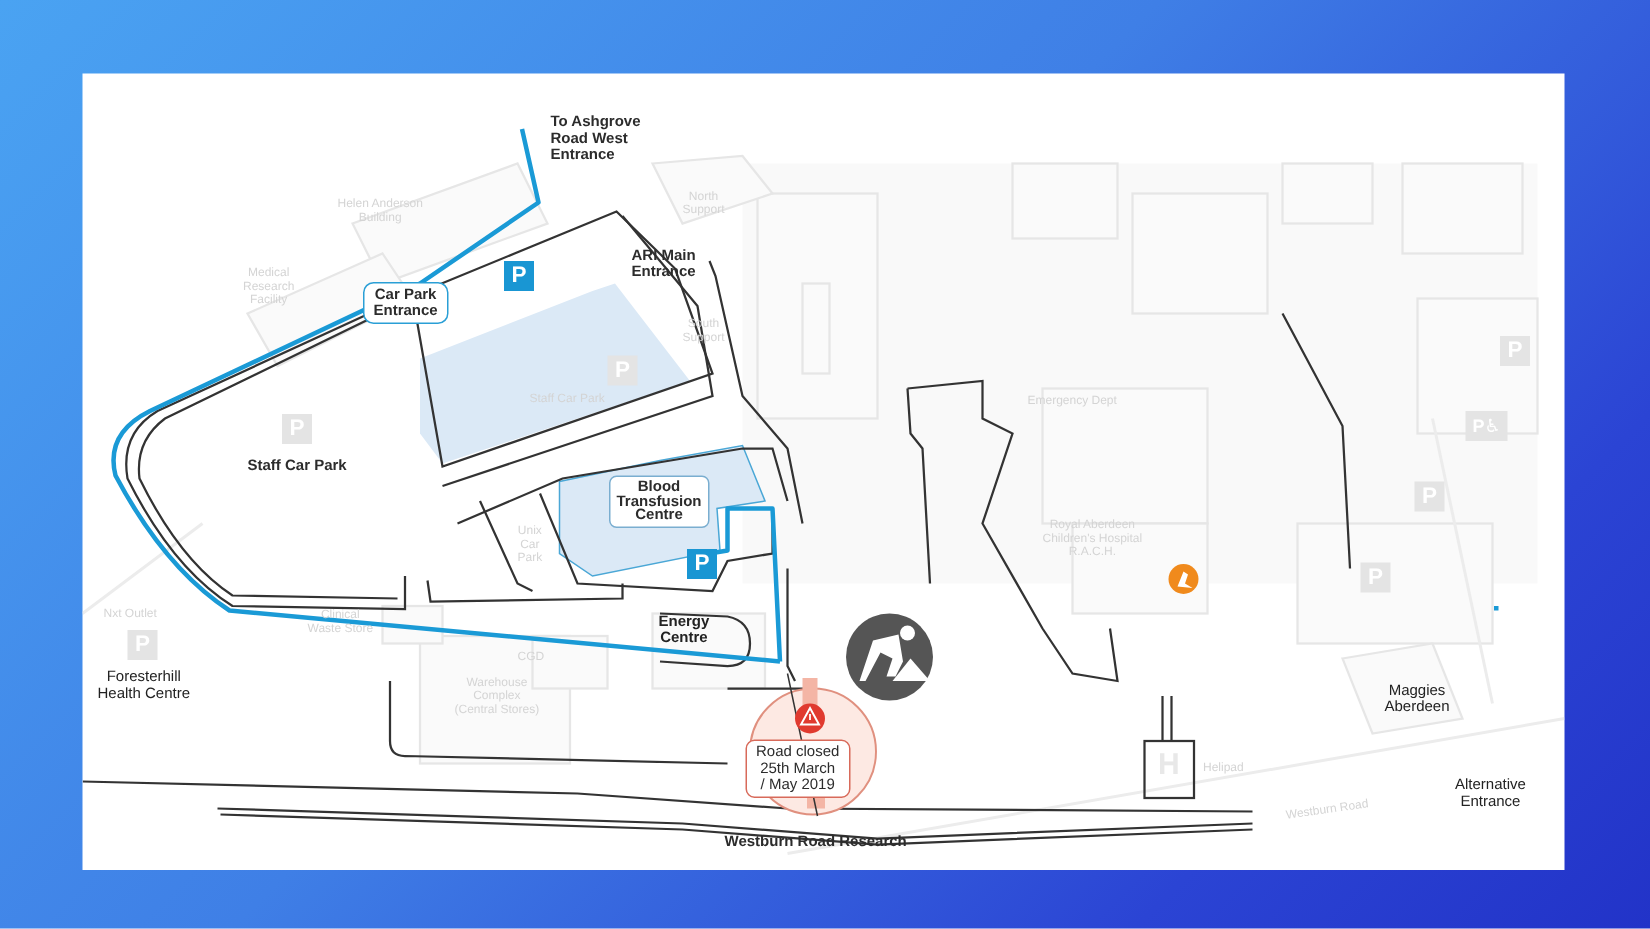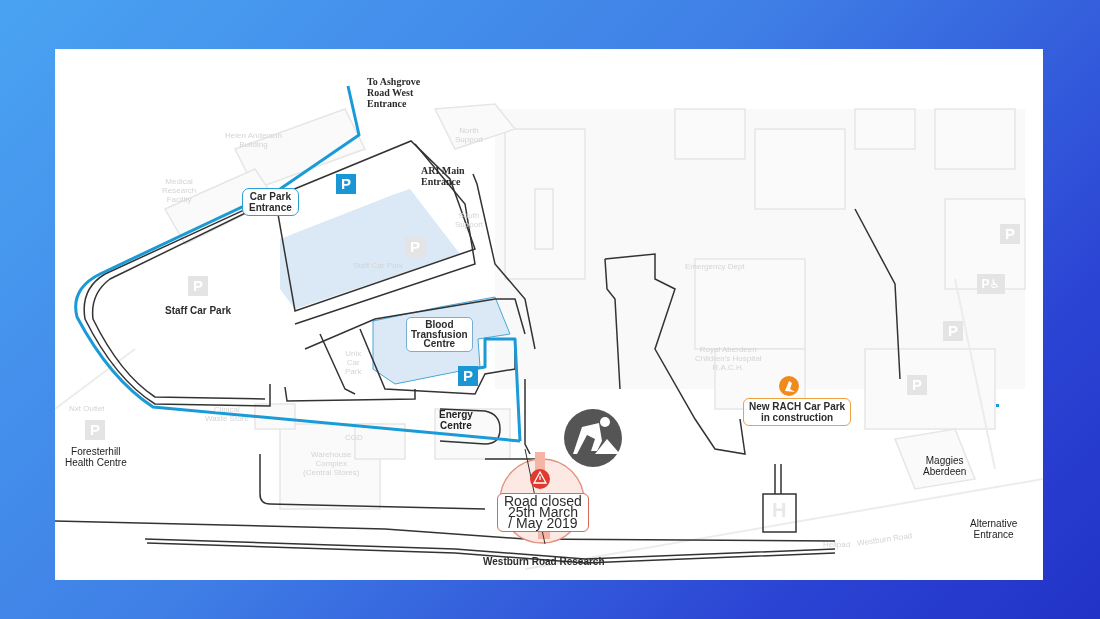--- a/index.html
+++ b/index.html
@@ -4,28 +4,28 @@
 <style>
   html,body{margin:0;padding:0;}
   body{
     width:1100px;height:619px;overflow:hidden;position:relative;
     background:linear-gradient(135deg,#4aa3f2 0%,#3f7fe6 45%,#2b44d4 80%,#2233c8 100%);
     font-family:"Liberation Sans","DejaVu Sans",sans-serif;
   }
   .map{position:absolute;left:55px;top:49px;width:988px;height:531px;background:#ffffff;overflow:hidden;}
   svg.base{position:absolute;left:0;top:0;}
   .lbl{position:absolute;color:#2c2c2c;font-size:10px;line-height:11px;font-weight:bold;text-align:center;white-space:nowrap;}
-  .lbl.left{text-align:left;font-family:Liberation Serif, serif;}
+  .lbl.left{text-align:left;}
   .faint{position:absolute;color:#d4d4d4;font-size:8px;line-height:9px;text-align:center;white-space:nowrap;}
   .boxlbl{position:absolute;background:#fff;border:1.5px solid #2a9fd6;border-radius:7px;font-size:10px;line-height:11px;font-weight:bold;color:#2c2c2c;text-align:center;padding:2px 6px;white-space:nowrap;margin-left:31px;}
   .boxlbl.plain{border:none;background:#fff;border-radius:5px;font-weight:normal;}
   .pbadge{position:absolute;width:20px;height:20px;background:#1996d3;color:#fff;font-weight:bold;font-size:15px;line-height:20px;text-align:center;}
   .pbadge.grey{background:#e4e4e4;color:#fff;}
   .orangebox{position:absolute;background:#fff;border:1.5px solid #f0a040;border-radius:6px;font-size:10px;line-height:11px;font-weight:bold;color:#2c2c2c;text-align:center;padding:2px 5px;white-space:nowrap;}
-  .redbox{position:absolute;background:#fff;border:1.2px solid #d86a5a;border-radius:6px;font-size:14px;line-height:11px;color:#2c2c2c;text-align:center;padding:2px 6px;white-space:nowrap;}
+  .redbox{position:absolute;background:#fff;border:1.2px solid #d86a5a;border-radius:6px;font-size:10px;line-height:11px;color:#2c2c2c;text-align:center;padding:2px 6px;white-space:nowrap;}
 </style>
 </head>
 <body>
 
 <div class="map">
   <svg class="base" width="988" height="531" viewBox="0 0 988 531">
 
     <g fill="#fafafa" stroke="#e6e6e6" stroke-width="1.5">
       <rect x="440" y="60" width="530" height="280" fill="#f9f9f9" stroke="none"></rect>
       <rect x="450" y="80" width="80" height="150"></rect>
@@ -124,21 +124,21 @@
   <div class="faint" style="left: 290px; top: 300px; white-space: pre;">Unix
 Car
 Park</div>
   <div class="faint" style="left: 150px; top: 356px; white-space: pre;">Clinical
 Waste Store</div>
   <div class="faint" style="left: 290px; top: 384px; white-space: pre;">CGD</div>
   <div class="faint" style="left: 248px; top: 401px; white-space: pre;">Warehouse
 Complex
 (Central Stores)</div>
   <div class="faint" style="left: 14px; top: 355px; white-space: pre;">Nxt Outlet</div>
-  <div class="faint" style="left: 768px; top: 458px; white-space: pre; margin-top: 33px;">Helipad</div>
+  <div class="faint" style="left: 747px; top: 458px; white-space: pre;">Helipad</div>
   <div class="faint" style="left: 802px; top: 486px; transform: rotate(-8deg); white-space: pre;">Westburn Road</div>
   <div class="faint" style="left: 227px; top: 318px; white-space: pre;"></div>
   <div class="faint" style="left: 717px; top: 450px; font-size: 20px; line-height: 22px; color: rgb(232, 232, 232); font-weight: bold; white-space: pre;">H</div>
 
   <div class="pbadge grey" style="left: 350px; top: 188px; white-space: pre;">P</div>
   <div class="pbadge grey" style="left: 133px; top: 227px; white-space: pre;">P</div>
   <div class="pbadge grey" style="left: 30px; top: 371px; white-space: pre;">P</div>
   <div class="pbadge grey" style="left: 888px; top: 272px; white-space: pre;">P</div>
   <div class="pbadge grey" style="left: 852px; top: 326px; white-space: pre;">P</div>
   <div class="pbadge grey" style="left: 922px; top: 225px; width: 28px; font-size: 12px; white-space: pre;">P♿</div>
@@ -159,22 +159,20 @@
 Transfusion
 Centre</div>
   <div class="lbl" style="left:384px;top:360px;white-space:pre;font-weight:bold;color:#222;">Energy
 Centre</div>
   <div class="lbl" style="left:10px;top:397px;white-space:pre;font-weight:normal;color:#222;">Foresterhill
 Health Centre</div>
   <div class="redbox" style="left:442px;top:444px;white-space:pre;">Road closed
 25th March
 / May 2019</div>
   <div class="lbl" style="left: 428px; top: 507px; white-space: pre;">Westburn Road Research</div>
-  <div class="orangebox" style="left:688px;top:349px;white-space:pre;">New RACH Car Park
-in construction</div>
   <div class="lbl" style="left:868px;top:406px;white-space:pre;font-weight:normal;color:#222;">Maggies
 Aberdeen</div>
   <div class="lbl" style="left:915px;top:469px;white-space:pre;font-weight:normal;color:#222;">Alternative
 Entrance</div>
 
   <div style="position:absolute;left:509px;top:360px;width:58px;height:58px;border-radius:50%;"></div>
   <div style="position:absolute;left:475px;top:420px;width:20px;height:20px;border-radius:50%;"></div>
   <div style="position:absolute;left:724px;top:327px;width:20px;height:20px;border-radius:50%;"></div>
 </div>
 

